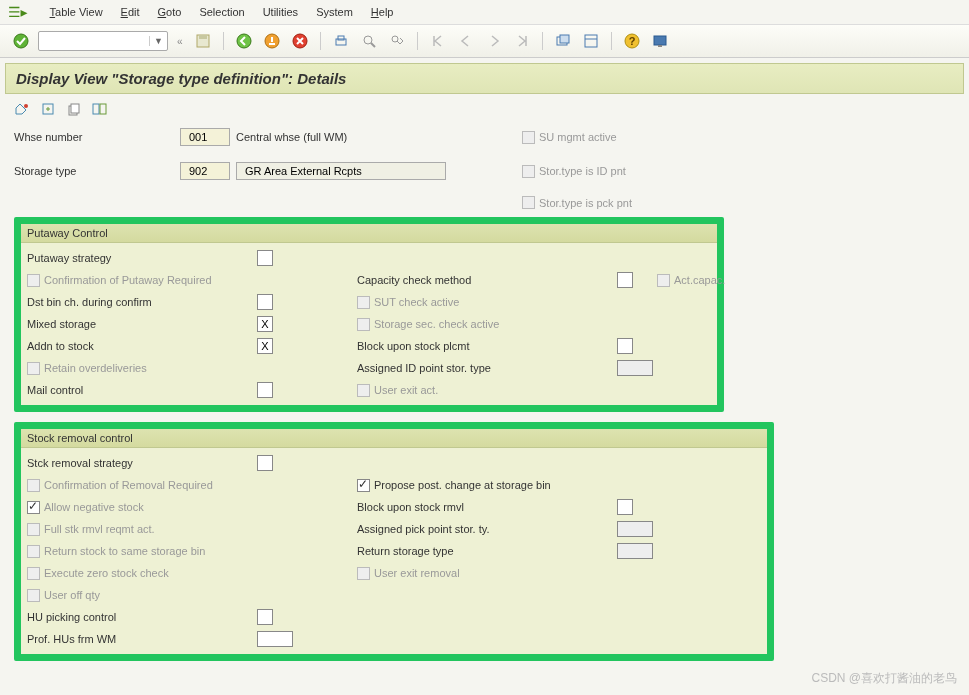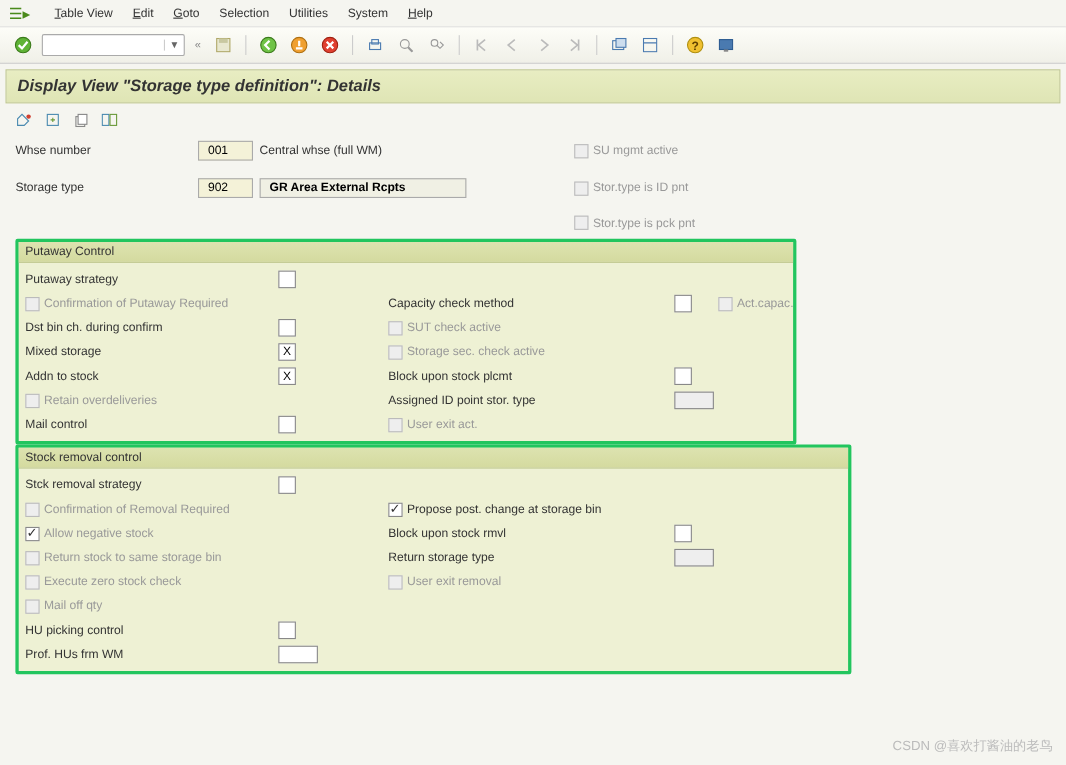--- a/index.html
+++ b/index.html
@@ -26,21 +26,21 @@
 .inp { border: 1px solid #aaa; background: #f4f2d8; padding: 2px 8px; height: 18px; font-size: 11px; }
 .inp.ro { background: #f0f0e4; }
 .lbl { color: #333; }
 
 .cbx { width: 13px; height: 13px; border: 1px solid #888; background: #fff; display: inline-block; vertical-align: middle; margin-right: 4px; position: relative; }
 .cbx.checked::after { content: "✓"; position: absolute; top: -3px; left: 0; font-size: 12px; color: #333; }
 .cbx.disabled { background: #eee; border-color: #bbb; }
 .cbline { display: flex; align-items: center; color: #333; text-align: right; }
 .cbline.disabled { color: #999; }
 
-.group { border: 3px solid #22c55e; background: #eef1d4; border-radius: 2px; }
+.group { border: 7px solid #22c55e; background: #eef1d4; margin-bottom: 10px; border-radius: 2px; }
 .group-title { background: linear-gradient(#dde3b0, #d4da9f); border-bottom: 1px solid #c0c890; padding: 3px 6px; font-size: 11px; color: #333; }
 .group-body { padding: 4px 6px; }
 .row { display: grid; grid-template-columns: 230px 40px 60px 260px 40px 80px; gap: 0 0; align-items: center; min-height: 22px; }
 .sinp { border: 1px solid #888; background: #fff; height: 16px; width: 16px; text-align: center; font-size: 11px; }
 .sinp.wide { width: 36px; }
 .sinp.ro { background: #eee; }
 
 .watermark { position: absolute; bottom: 8px; right: 12px; font-size: 12px; color: #bbb; }
 svg { display: block; }
 </style>
@@ -200,21 +200,21 @@
     <input class="inp" value="001" style="">
     <span class="lbl">Central whse (full WM)</span>
     <div>
       <div class="cbline disabled">
           <span class="cbx disabled"></span>
           <span>SU mgmt active</span>
         </div>
     </div>
     <span class="lbl">Storage type</span>
     <input class="inp" value="902" style="">
-    <input class="inp ro" style="width: 188px; font-weight: bold;" value="GR Area External Rcpts">
+    <input class="inp ro" style="width: 210px;" value="GR Area External Rcpts">
     <div>
       <div class="cbline disabled">
           <span class="cbx disabled"></span>
           <span>Stor.type is ID pnt</span>
         </div>
     </div>
     <span></span>
       <span></span>
       <span></span>
     <div>
@@ -337,20 +337,31 @@
           </div>
           <span></span>
           <span></span>
           <span class="lbl">Block upon stock rmvl</span>
           <input class="sinp" style="">
           <span></span>
         </div>
       <div class="row">
           <div class="cbline disabled">
             <span class="cbx disabled"></span>
+            <span>Full stk rmvl reqmt act.</span>
+          </div>
+          <span></span>
+          <span></span>
+          <span class="lbl">Assigned pick point stor. ty.</span>
+          <input class="sinp wide ro" style="">
+          <span></span>
+        </div>
+      <div class="row">
+          <div class="cbline disabled">
+            <span class="cbx disabled"></span>
             <span>Return stock to same storage bin</span>
           </div>
           <span></span>
           <span></span>
           <span class="lbl">Return storage type</span>
           <input class="sinp wide ro" style="">
           <span></span>
         </div>
       <div class="row">
           <div class="cbline disabled">
@@ -362,21 +373,21 @@
           <div class="cbline disabled">
             <span class="cbx disabled"></span>
             <span>User exit removal</span>
           </div>
           <span></span>
           <span></span>
         </div>
       <div class="row">
           <div class="cbline disabled">
             <span class="cbx disabled"></span>
-            <span>Mail off qty</span>
+            <span>User off qty</span>
           </div>
           <span></span>
           <span></span>
           <span></span>
           <span></span>
           <span></span>
         </div>
       <div class="row">
           <span class="lbl">HU picking control</span>
           <input class="sinp" style="">

